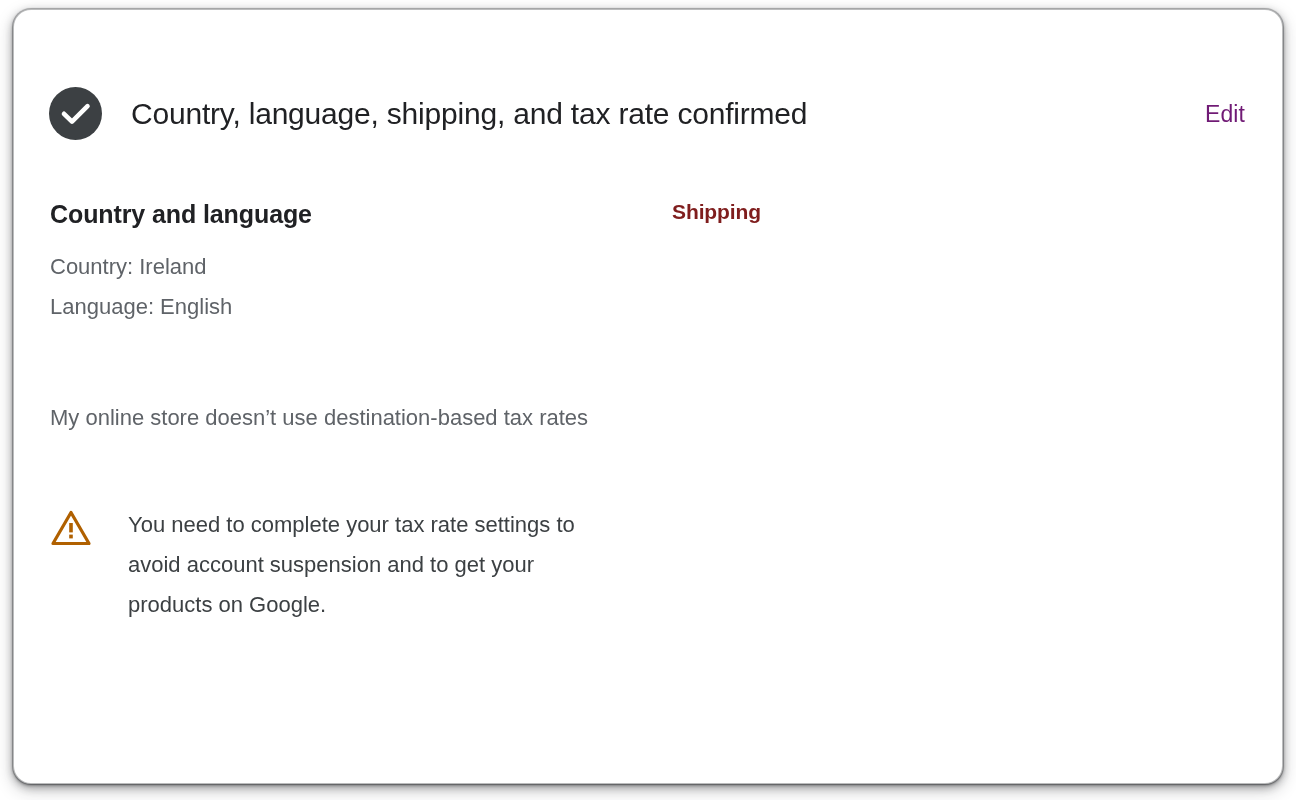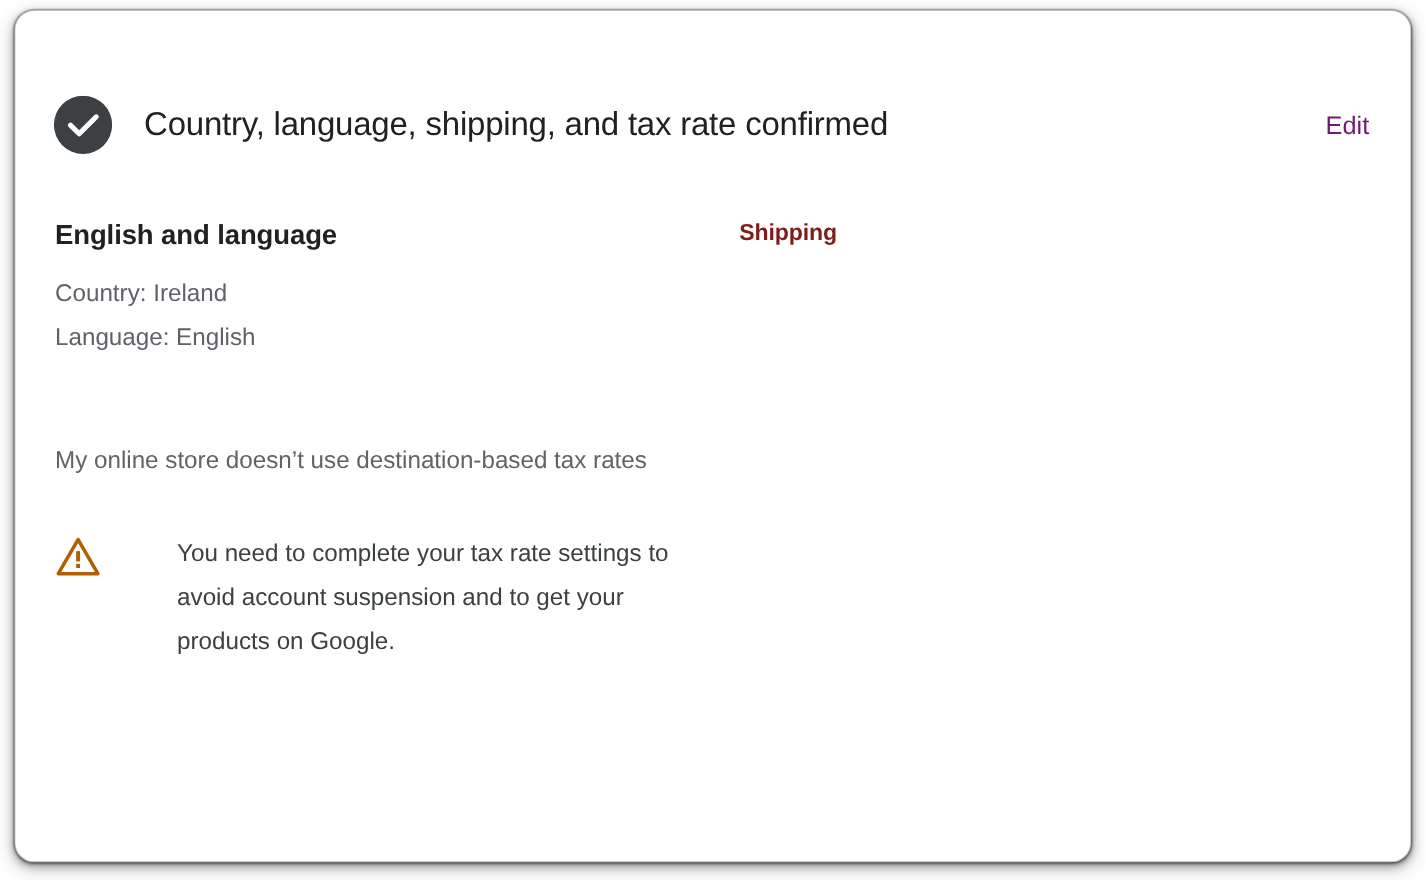--- a/index.html
+++ b/index.html
@@ -131,22 +131,21 @@
     font-weight: 400;
     max-width: 540px;
   }
 
   .block-gap { height: 70px; }
 
   
   .warning {
     display: flex;
     align-items: flex-start;
-    margin-top: 45px;
-    gap: 33px;
+    margin-top: 67px;
   }
   .warn-icon {
     flex: 0 0 auto;
     width: 42px;
     height: 42px;
     margin-right: 36px;
     margin-top: 2px;
   }
   .warn-icon svg { display: block; width: 42px; height: 42px; }
   .warn-text {
@@ -174,21 +173,21 @@
       </span>
 
       <div class="header-title">Country, language, shipping, and tax rate confirmed</div>
 
       <a class="edit-link" href="#">Edit</a>
     </div>
 
     <div class="col-left">
 
       <div>
-        <div class="sec-title-lg">English and language</div>
+        <div class="sec-title-lg">Country and language</div>
         <div class="sec-body">Country: Ireland</div>
         <div class="sec-body">Language: English</div>
       </div>
 
       <div class="block-gap"></div>
 
       <div>
         <div class="sec-body-wrap">My online store doesn’t use destination-based tax rates</div>
 
         <div class="warning">

